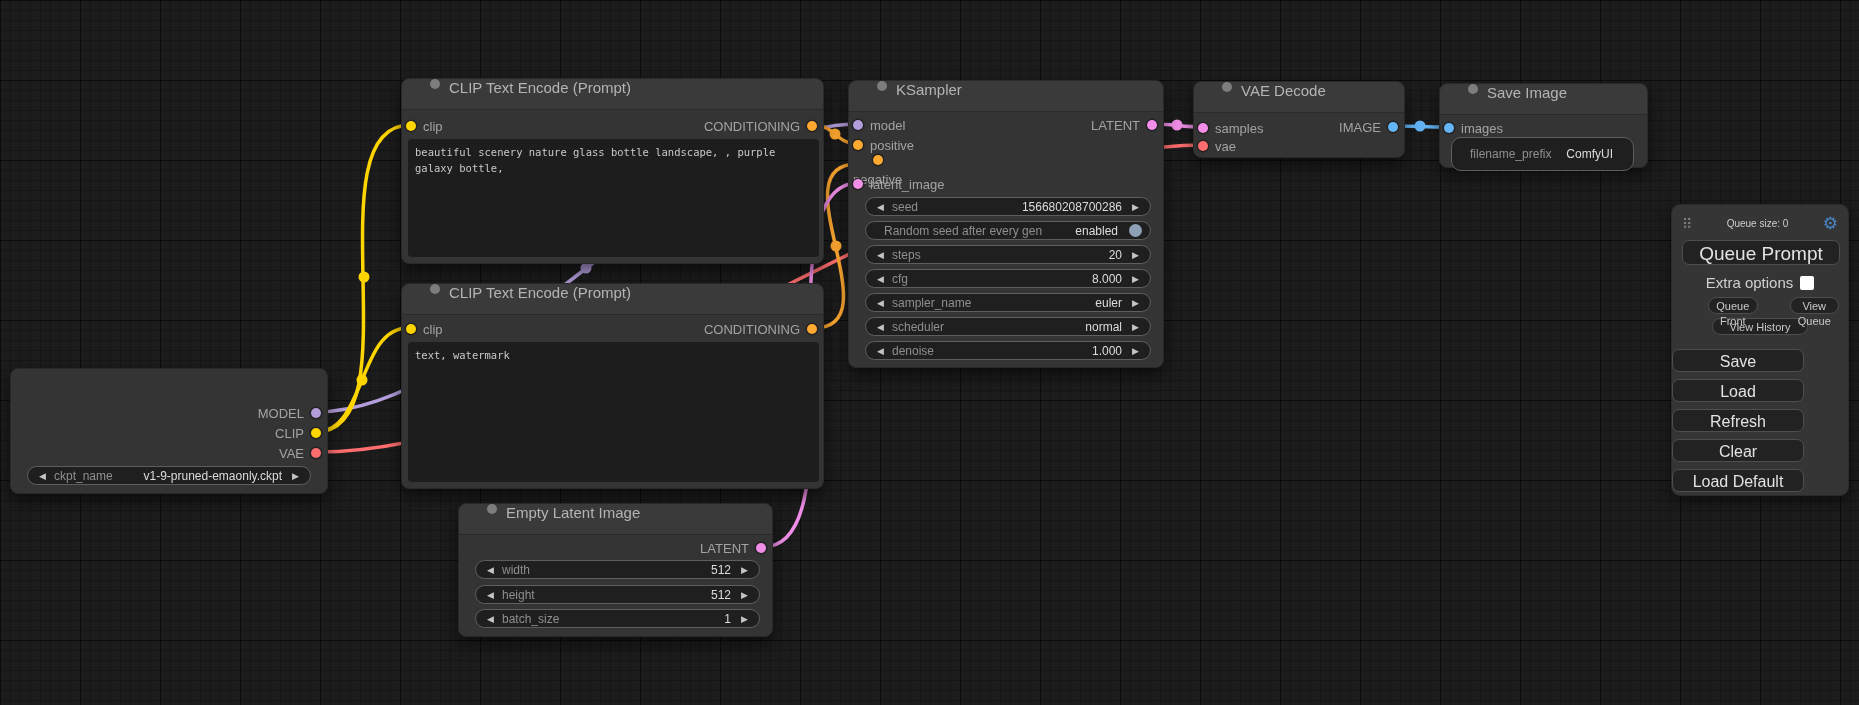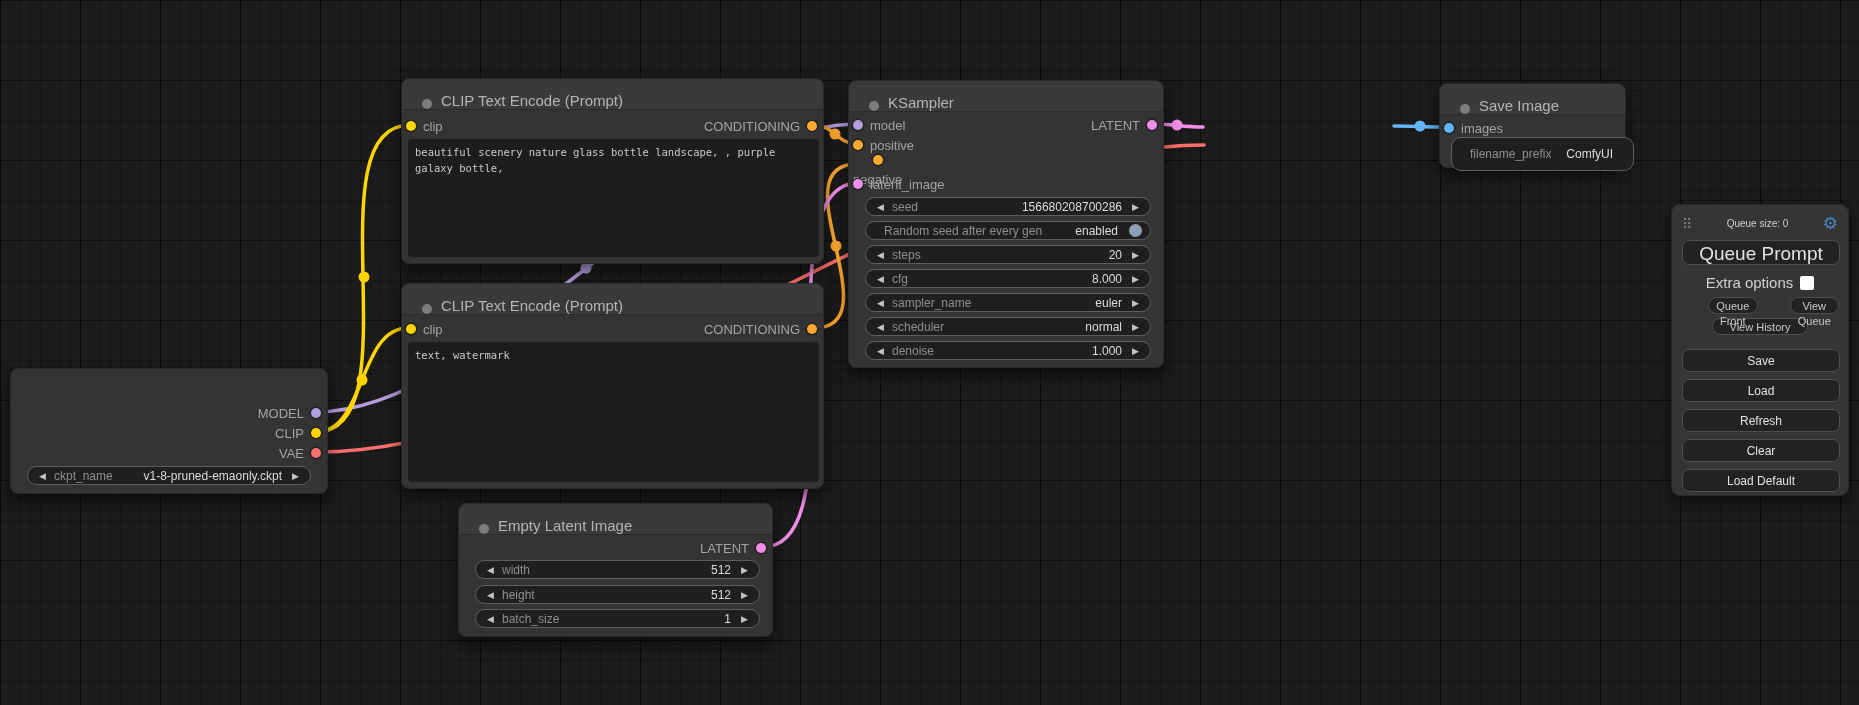--- a/index.html
+++ b/index.html
@@ -12,21 +12,21 @@
       linear-gradient(rgba(0,0,0,.22) 1px, transparent 1px),
       linear-gradient(90deg, rgba(0,0,0,.22) 1px, transparent 1px);
     background-size:80px 80px,80px 80px,10px 10px,10px 10px;
     font-family:"Liberation Sans", sans-serif;
   }
   #wires{position:absolute;left:0;top:0;z-index:1;}
   #wires path{fill:none;stroke-width:3.5px;stroke-linecap:round;}
 
   .node{position:absolute;background:#343434;border:1px solid #292929;border-radius:8px;
         box-shadow:0 7px 16px rgba(0,0,0,.55);z-index:2;box-sizing:border-box;}
-  .node-header{height:30px;display:flex;align-items:flex-end;gap:9px;padding:0 20px;
+  .node-header{height:30px;display:flex;align-items:flex-start;gap:9px;padding:0 28px;
         background:#3a3a3a;border-radius:8px 8px 0 0;border-bottom:1px solid #2b2b2b;}
   .title-dot{width:10px;height:10px;border-radius:50%;background:#7d7d7d;flex:none;}
   .node-title{font-size:15px;color:#b4b4b4;white-space:nowrap;}
 
   .row{position:absolute;height:20px;display:flex;align-items:center;gap:7px;font-size:13px;color:#a3a3a3;}
   .row.in{left:4px;}
   .row.out{right:6px;}
   .port{width:10px;height:10px;border-radius:50%;box-shadow:0 0 0 1.5px rgba(25,25,25,.65);flex:none;}
   .c-model{background:#b39ddb;} .c-clip{background:#ffd500;} .c-vae{background:#ff6e6e;}
   .c-cond{background:#ffa931;}  .c-latent{background:#f18fe8;} .c-image{background:#64b5f6;}
@@ -50,21 +50,21 @@
   .qp-title{flex:1;text-align:center;font-size:10px;color:#cfcfcf;}
   .qp-gear{color:#4a86c8;font-size:17px;cursor:pointer;}
   .btn{display:block;background:#222;border:1px solid #4e4e4e;border-radius:7px;color:#e2e2e2;
         text-align:center;cursor:pointer;box-sizing:border-box;font-family:inherit;}
   .btn-large{margin:4px 10px 0;width:158px;height:25px;font-size:19px;line-height:23px;}
   .qp-extra{display:flex;align-items:center;justify-content:center;gap:7px;margin-top:9px;font-size:15px;color:#d0d0d0;}
   .qp-check{width:14px;height:14px;background:#fff;border-radius:2px;cursor:pointer;}
   .qp-smallrow{display:flex;gap:5px;margin:6px 9px 0;}
   .btn-small{flex:1;height:17px;font-size:11px;border-radius:9px;line-height:15px;color:#c9c9c9;margin-left:27px;}
   .qp-history{margin:4px auto 0;width:96px;height:17px;font-size:11px;border-radius:9px;line-height:15px;color:#c9c9c9;}
-  .btn-main{margin:7px 10px 0;width:158px;height:23px;font-size:12px;line-height:21px;}
+  .btn-main{margin:7px 0 0;width:132px;height:23px;font-size:16px;line-height:21px;}
 </style>
 </head>
 <body>
 
 <div id="canvas">
 
   <svg id="wires" width="1859" height="705">
     <path d="M 316 412 C 486 412, 687 124, 857 124" stroke="#b39ddb"></path>
     <circle cx="586" cy="268" r="5.5" fill="#b39ddb"></circle>
 
@@ -102,21 +102,21 @@
       <span>CLIP</span>
       <span class="port c-clip"></span>
     </div>
     <div class="row out" style="top:74px;">
       <span>VAE</span>
       <span class="port c-vae"></span>
     </div>
     <div class="widget" style="left:16px;top:97px;width:284px;">
       <span class="warr">◀</span>
       <span class="wlabel">ckpt_name</span>
-      <span class="wvalue">v1-8-pruned-emaonly.ckpt</span>
+      <span class="wvalue">v1-9-pruned-emaonly.ckpt</span>
       <span class="warr">▶</span>
     </div>
   </div>
 
   <div class="node" style="left:401px;top:78px;width:423px;height:186px;">
     <div class="node-header">
       <span class="title-dot"></span>
       <span class="node-title">CLIP Text Encode (Prompt)</span>
     </div>
     <div class="row in" style="top:37px;">
@@ -237,22 +237,40 @@
       <span class="warr">▶</span>
     </div>
     <div class="widget" style="left:16px;top:260px;width:286px;">
       <span class="warr">◀</span>
       <span class="wlabel">denoise</span>
       <span class="wvalue">1.000</span>
       <span class="warr">▶</span>
     </div>
   </div>
 
-
-  <div class="node" style="left:1439px;top:83px;width:187px;height:85px;">
+  <div class="node" style="left:1193px;top:81px;width:212px;height:77px;">
+    <div class="node-header">
+      <span class="title-dot"></span>
+      <span class="node-title">VAE Decode</span>
+    </div>
+    <div class="row in" style="top:36px;">
+      <span class="port c-latent"></span>
+      <span>samples</span>
+    </div>
+    <div class="row in" style="top:54px;">
+      <span class="port c-vae"></span>
+      <span>vae</span>
+    </div>
+    <div class="row out" style="top:35px;">
+      <span>IMAGE</span>
+      <span class="port c-image"></span>
+    </div>
+  </div>
+
+  <div class="node" style="left:1439px;top:83px;width:209px;height:85px;">
     <div class="node-header">
       <span class="title-dot"></span>
       <span class="node-title">Save Image</span>
     </div>
     <div class="row in" style="top:34px;">
       <span class="port c-image"></span>
       <span>images</span>
     </div>
     <div class="widget" style="left:11px;top:53px;width:183px;padding:16px 14px;">
       <span class="wlabel">filename_prefix</span>

